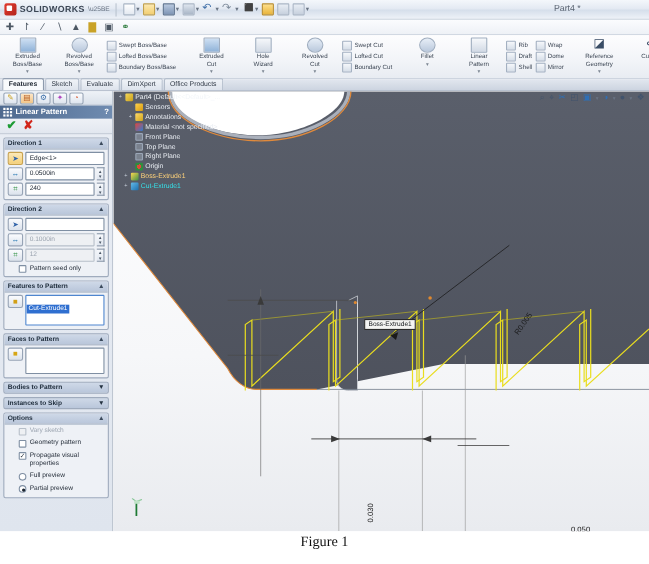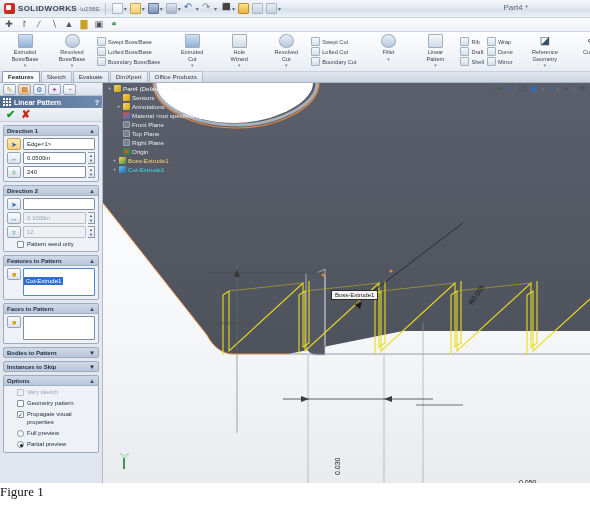--- a/index.html
+++ b/index.html
@@ -358,21 +358,21 @@
     position: absolute; left: 15px; top: 370px; width: 14px; height: 16px; z-index: 6;
   }
 
   
   .bottomstrip {
     position: absolute; left: 0; top: 483px; width: 590px; height: 30px;
     background: #ffffff;
   }
   .caption {
     position: absolute; left: 0; top: 484px; width: 590px;
-    text-align: left;
+    text-align: center;
     font-family: "Liberation Serif", serif;
     font-size: 13px; color: #111;
   }
 </style>
 </head>
 <body>
 
 <div id="app">
 
   <div class="titlebar">

